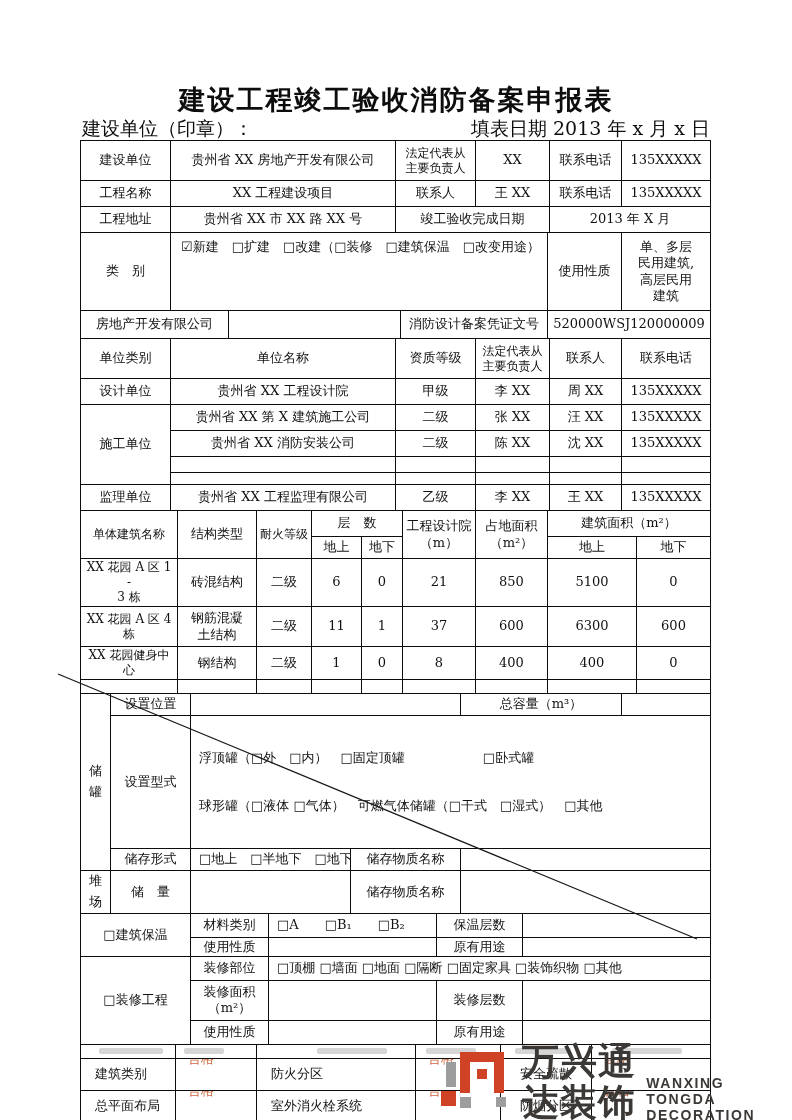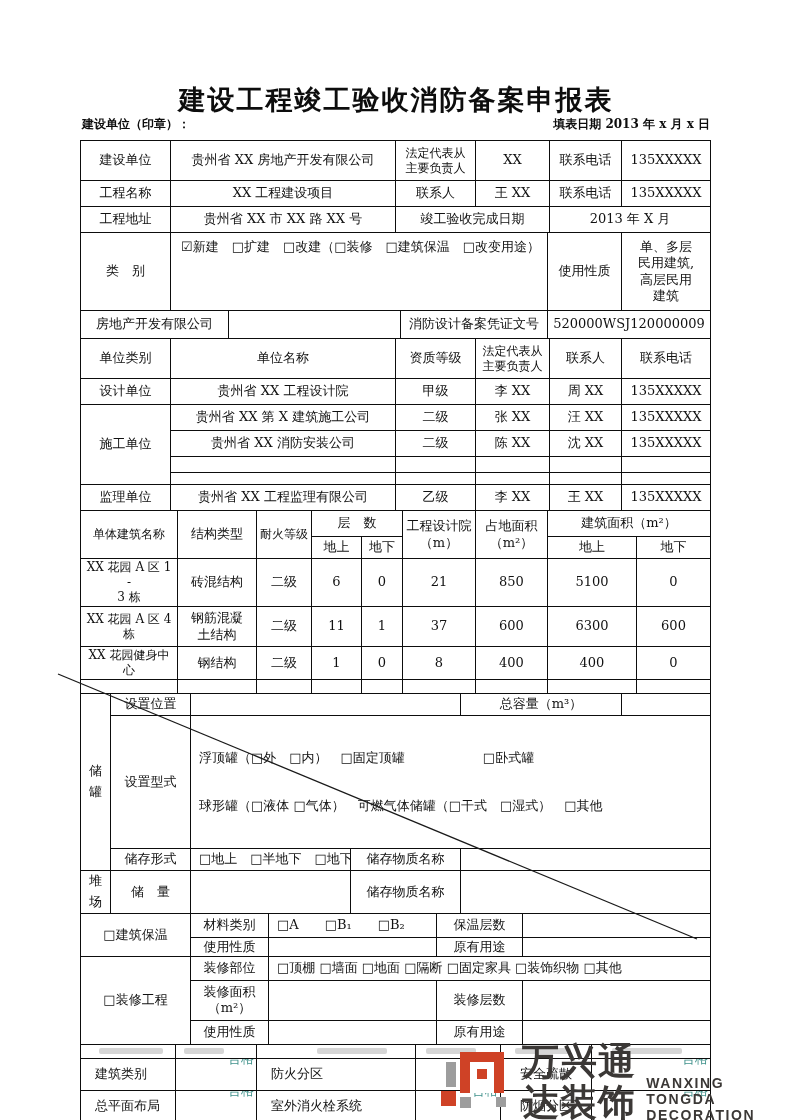--- a/index.html
+++ b/index.html
@@ -2,33 +2,33 @@
 <html><head>
 <meta charset="utf-8">
 <style>
   html,body{margin:0;padding:0;background:#ffffff;}
   .page{position:relative;width:792px;height:1120px;background:#ffffff;overflow:hidden;
         font-family:"DejaVu Serif","Liberation Serif",serif;color:#111;}
   .title{position:absolute;top:82px;left:0;width:792px;text-align:center;
          font-family:"Liberation Sans","DejaVu Sans",sans-serif;
          font-weight:bold;font-size:27px;letter-spacing:2px;color:#0d0d0d;}
   .subhead{position:absolute;top:116px;left:82px;width:628px;display:flex;
-           justify-content:space-between;font-size:12px;font-weight:bold;color:#0d0d0d;gap:37px;}
+           justify-content:space-between;font-size:19px;font-weight:normal;color:#0d0d0d;gap:37px;}
   .tablewrap{position:absolute;top:140px;left:80px;width:632px;}
   table{border-collapse:collapse;table-layout:fixed;width:630px;margin-top:-1px;}
   table.first{margin-top:0;}
   td{border:1px solid #0d0d0d;font-size:13px;text-align:center;vertical-align:middle;
      padding:1px 2px;overflow:hidden;line-height:1.25;}
   .pre{white-space:pre-line;}
   .small{font-size:12px;}
   .topleft{vertical-align:top;text-align:left;padding:6px 4px 0 10px;}
   .vert{word-break:break-all;line-height:1.6;padding:0 7px;}
   .optline{text-align:left;padding-left:8px;white-space:pre;}
-  .pass{display:block;position:relative;top:-15px;text-align:right;padding-left:10px;
-        color:#0f766e;opacity:.8;}
+  .pass{display:block;position:relative;top:-15px;text-align:left;padding-left:10px;
+        color:#c2410c;opacity:.8;}
   .reslabel{text-align:left;padding-left:14px;}
   .ghostcell{position:relative;}
   .smudge{position:absolute;height:6px;background:#8a8a8a;opacity:.35;border-radius:2px;top:3px;}
   .diag{position:absolute;left:0;top:0;width:792px;height:1120px;pointer-events:none;}
   
   .logo{position:absolute;top:1042px;left:438px;display:flex;align-items:center;gap:12px;}
   .mark{position:relative;width:72px;height:62px;flex:0 0 auto;}
   .mark div{position:absolute;}
   .m-graybar{left:8px;top:10px;width:10px;height:25px;background:#9d9d9d;}
   .m-redsm{left:3px;top:39px;width:15px;height:15px;background:#cf4226;}

